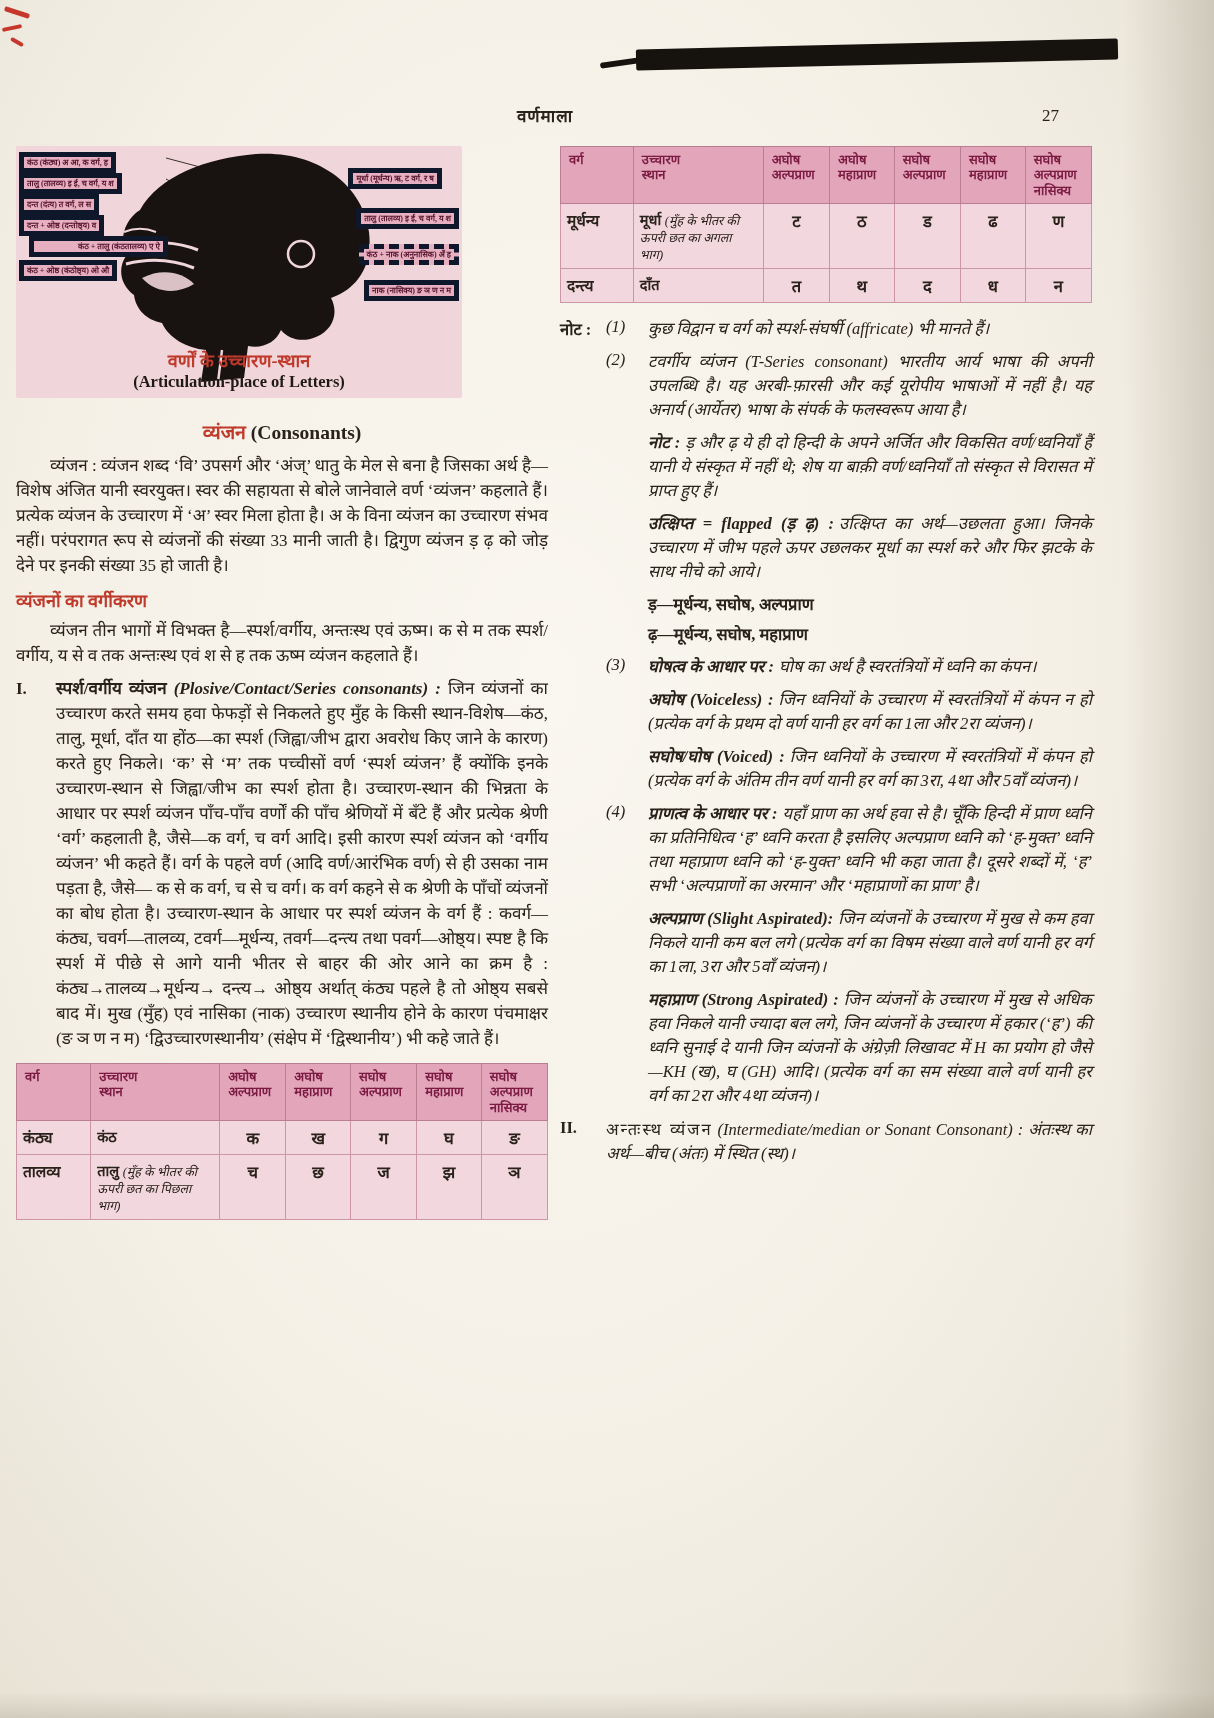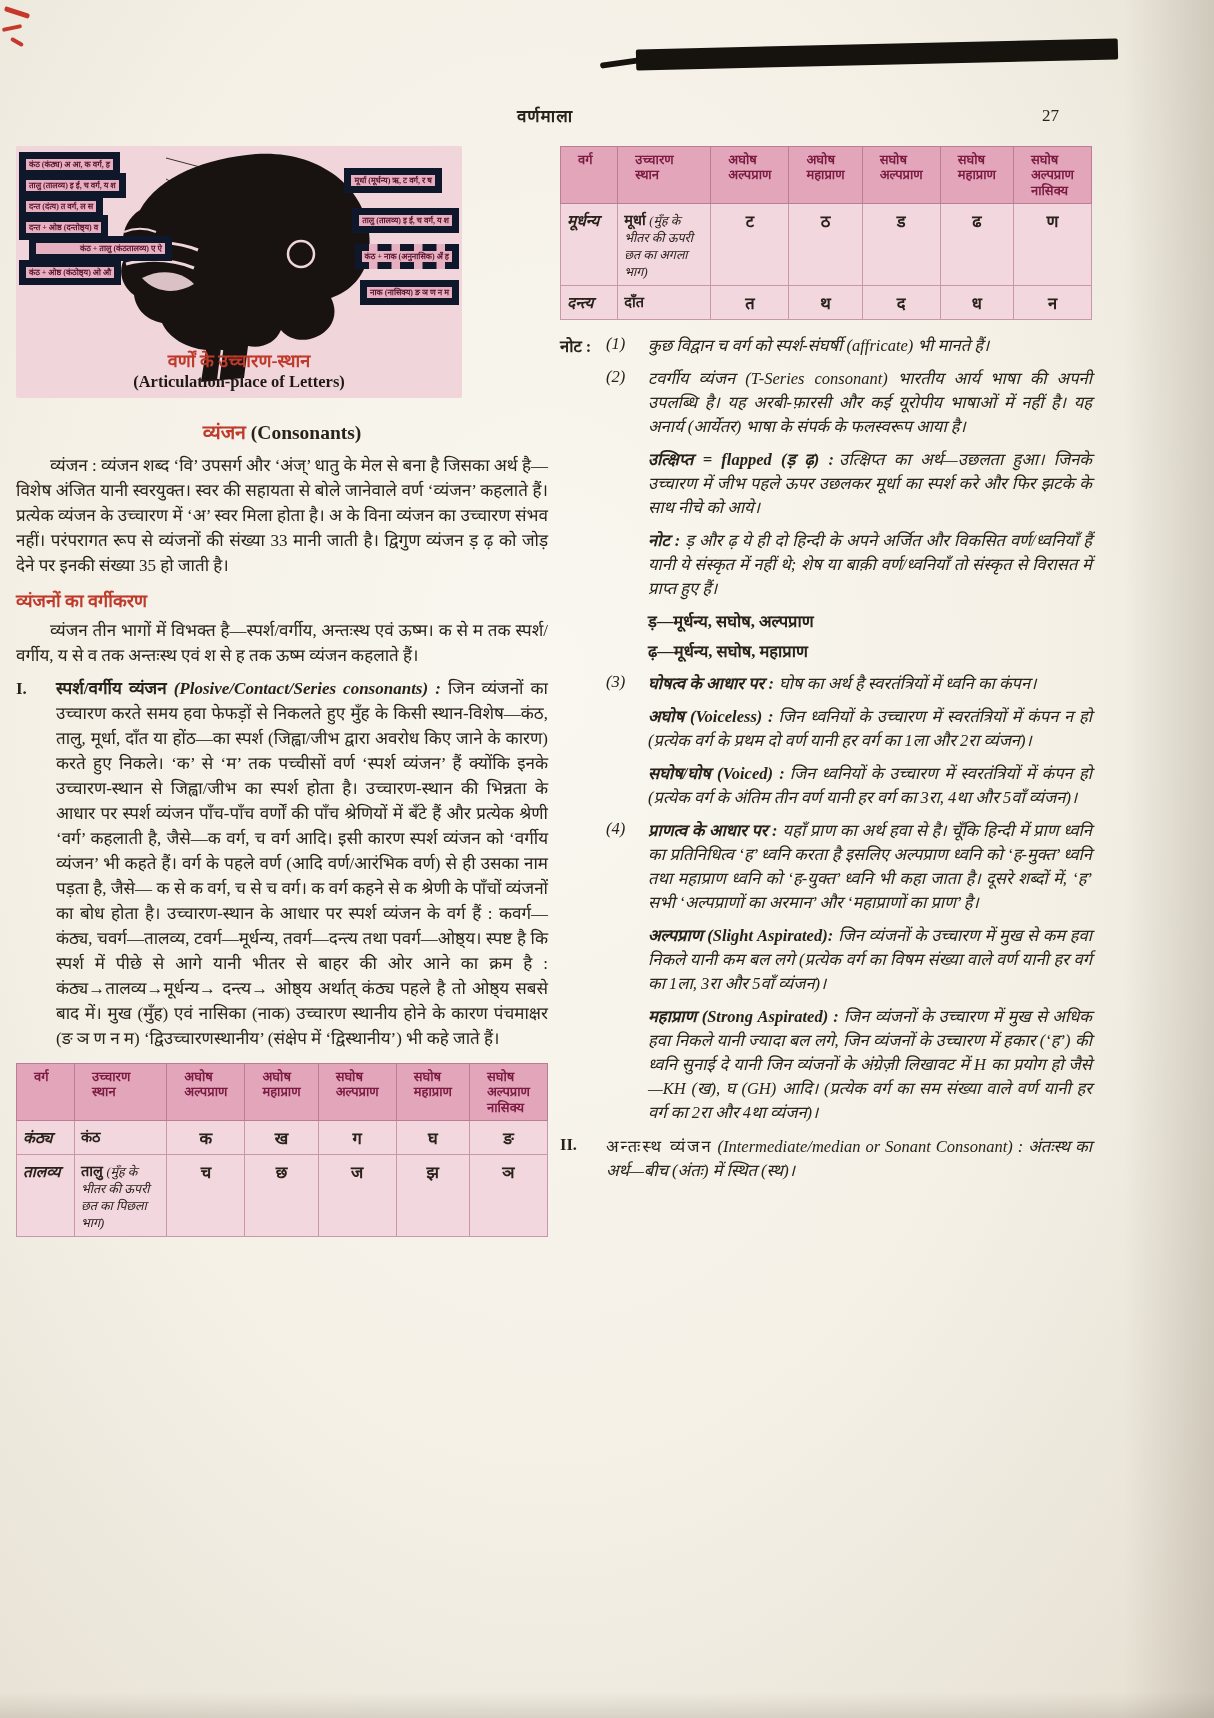--- a/index.html
+++ b/index.html
@@ -22,21 +22,21 @@
   .hdr-title{position:absolute;top:104px;left:0;width:1090px;text-align:center;font-weight:bold;font-size:17px;letter-spacing:1px;}
   .hdr-page{position:absolute;top:106px;left:1042px;font-size:17px;}
 
   
   .col-left{position:absolute;left:16px;top:146px;width:532px;}
   .col-right{position:absolute;left:560px;top:146px;width:532px;}
 
   
   .diagram{position:relative;width:446px;height:252px;background:#f0d5da;border-radius:2px;}
   .diagram svg{position:absolute;left:0;top:0;}
-  .dlabel{position:absolute;background:#e7b0c0;border:7px solid #0f172a;color:#55122c;
+  .dlabel{position:absolute;background:#e7b0c0;border:5px solid #0f172a;color:#55122c;
     font-size:8px;font-weight:bold;line-height:1.15;padding:1px 3px;white-space:nowrap;z-index:2;}
   .dlabel.dash{border-style:dashed;}
   .dl1{left:3px;top:6px;}  .dl2{left:3px;top:27px;}  .dl3{left:3px;top:48px;}
   .dl4{left:3px;top:69px;} .dl5{left:13px;top:90px;padding-left:44px;}  .dl6{left:3px;top:114px;}
   .dr1{right:20px;top:22px;} .dr2{right:3px;top:62px;} .dr3{right:3px;top:98px;} .dr4{right:3px;top:134px;}
   .dcaption{position:absolute;bottom:5px;left:0;width:100%;text-align:center;z-index:2;}
   .dcap1{color:#bf3a2b;font-weight:bold;font-size:18px;line-height:1.25;}
   .dcap2{color:#1f1a15;font-weight:bold;font-size:16.5px;line-height:1.25;}
 
   
@@ -46,23 +46,23 @@
   p.ind{text-indent:34px;}
   .subhead{color:#bf3a2b;font-weight:bold;font-size:18px;margin:10px 0 6px;}
   .hang{position:relative;padding-left:40px;margin:6px 0 10px;font-size:17px;line-height:25px;text-align:justify;}
   .hang .rnum{position:absolute;left:0;top:0;font-weight:bold;}
   .hang .t1{font-weight:bold;}
   .hang .t2{font-weight:bold;font-style:italic;}
 
   
   table.varn{border-collapse:collapse;width:100%;margin-top:12px;background:#f3d7de;}
   table.varn th{background:#e2a5ba;color:#7c1b42;font-size:13px;font-weight:bold;line-height:1.18;
-    padding:5px 17px;border:1px solid #b97e93;text-align:left;vertical-align:top;white-space:pre-line;}
+    padding:5px 8px;border:1px solid #b97e93;text-align:left;vertical-align:top;white-space:pre-line;}
   table.varn td{border:1px solid #cb96a8;padding:5px 6px;vertical-align:top;}
-  td.varg{font-weight:bold;font-size:15.5px;width:72px;font-style:italic;}
+  td.varg{font-weight:bold;font-size:15.5px;width:72px;}
   td.place{width:150px;font-size:14.5px;}
   .place-name{font-weight:bold;}
   .place-desc{font-style:italic;font-size:12.5px;}
   td.ltr{font-weight:bold;font-size:16.5px;text-align:center;width:56px;}
 
   
   .notes{margin-top:14px;}
   .note-item{position:relative;padding-left:88px;margin-bottom:8px;}
   .note-label{position:absolute;left:0;top:0;font-weight:bold;font-size:16.5px;}
   .note-num{position:absolute;left:46px;top:0;font-size:16.5px;font-style:italic;}
@@ -250,22 +250,22 @@
 
       <div class="note-item">
         <span class="note-label">नोट :</span>
         <span class="note-num">(1)</span>
         <p class="np it"><span>कुछ विद्वान च वर्ग को स्पर्श-संघर्षी (affricate) भी मानते हैं।</span></p>
       </div>
 
       <div class="note-item">
         <span class="note-num">(2)</span>
         <p class="np it"><span>टवर्गीय व्यंजन (T-Series consonant) भारतीय आर्य भाषा की अपनी उपलब्धि है। यह अरबी-फ़ारसी और कई यूरोपीय भाषाओं में नहीं है। यह अनार्य (आर्येतर) भाषा के संपर्क के फलस्वरूप आया है।</span></p>
+        <p class="np it"><b class="lead">नोट :</b><span>ड़ और ढ़ ये ही दो हिन्दी के अपने अर्जित और विकसित वर्ण/ध्वनियाँ हैं यानी ये संस्कृत में नहीं थे; शेष या बाक़ी वर्ण/ध्वनियाँ तो संस्कृत से विरासत में प्राप्त हुए हैं।</span></p>
         <p class="np it"><b class="lead">उत्क्षिप्त = flapped (ड़ ढ़) :</b><span>उत्क्षिप्त का अर्थ—उछलता हुआ। जिनके उच्चारण में जीभ पहले ऊपर उछलकर मूर्धा का स्पर्श करे और फिर झटके के साथ नीचे को आये।</span></p>
-        <p class="np it"><b class="lead">नोट :</b><span>ड़ और ढ़ ये ही दो हिन्दी के अपने अर्जित और विकसित वर्ण/ध्वनियाँ हैं यानी ये संस्कृत में नहीं थे; शेष या बाक़ी वर्ण/ध्वनियाँ तो संस्कृत से विरासत में प्राप्त हुए हैं।</span></p>
         <p class="np upright"><span>ड़—मूर्धन्य, सघोष, अल्पप्राण</span></p>
         <p class="np upright"><span>ढ़—मूर्धन्य, सघोष, महाप्राण</span></p>
       </div>
 
       <div class="note-item">
         <span class="note-num">(3)</span>
         <p class="np it"><b class="lead">घोषत्व के आधार पर :</b><span>घोष का अर्थ है स्वरतंत्रियों में ध्वनि का कंपन।</span></p>
         <p class="np it"><b class="lead">अघोष (Voiceless) :</b><span>जिन ध्वनियों के उच्चारण में स्वरतंत्रियों में कंपन न हो (प्रत्येक वर्ग के प्रथम दो वर्ण यानी हर वर्ग का 1ला और 2रा व्यंजन)।</span></p>
         <p class="np it"><b class="lead">सघोष/घोष (Voiced) :</b><span>जिन ध्वनियों के उच्चारण में स्वरतंत्रियों में कंपन हो (प्रत्येक वर्ग के अंतिम तीन वर्ण यानी हर वर्ग का 3रा, 4था और 5वाँ व्यंजन)।</span></p>
       </div>

